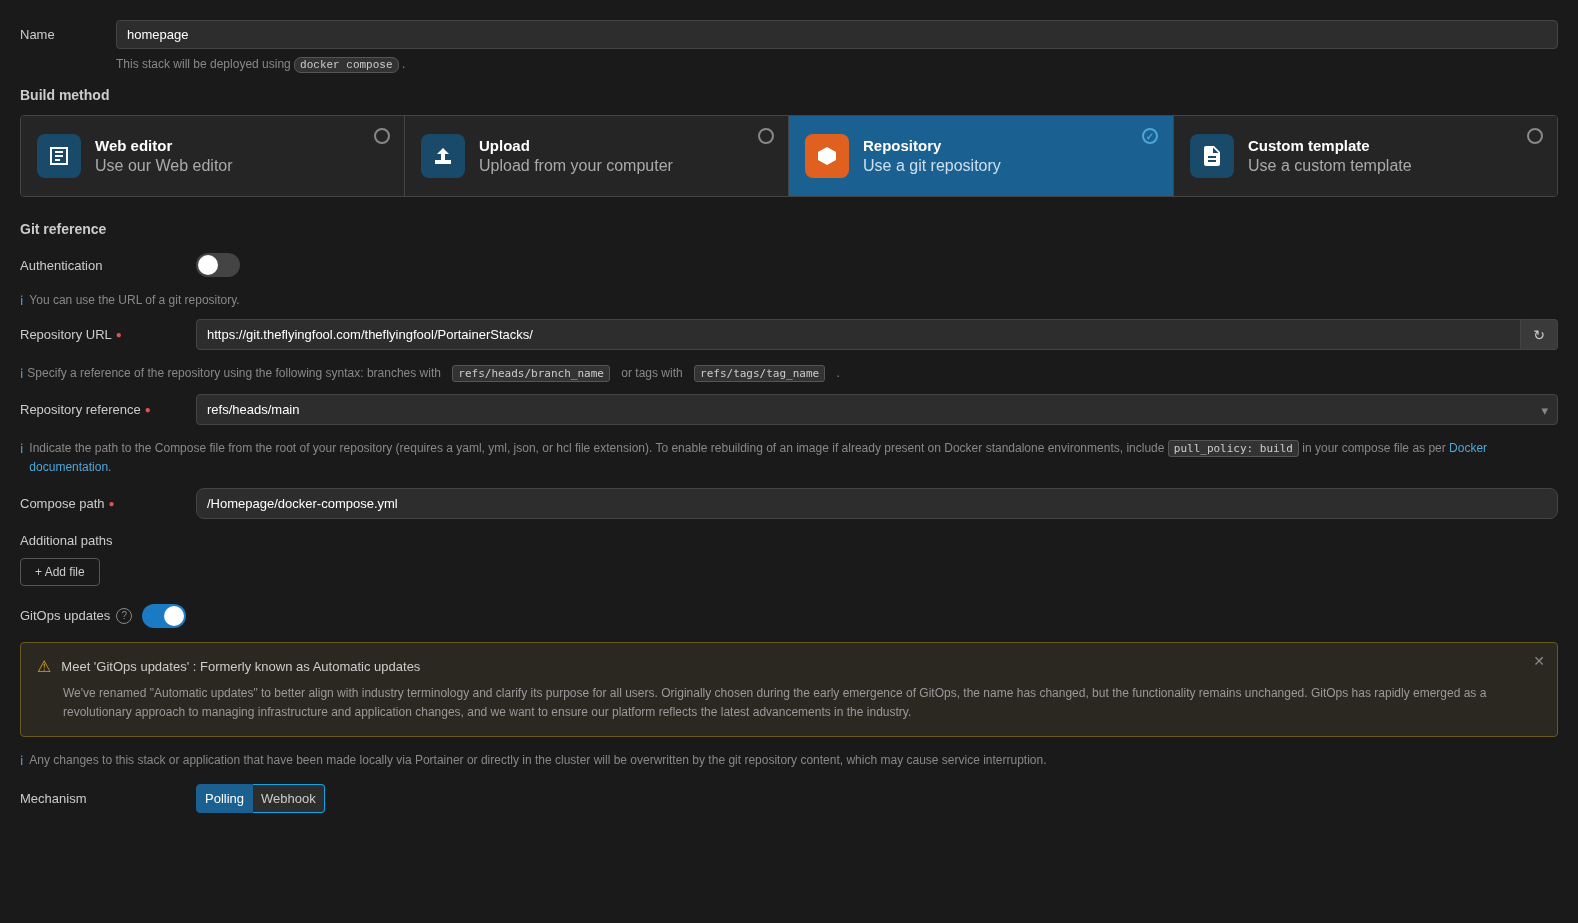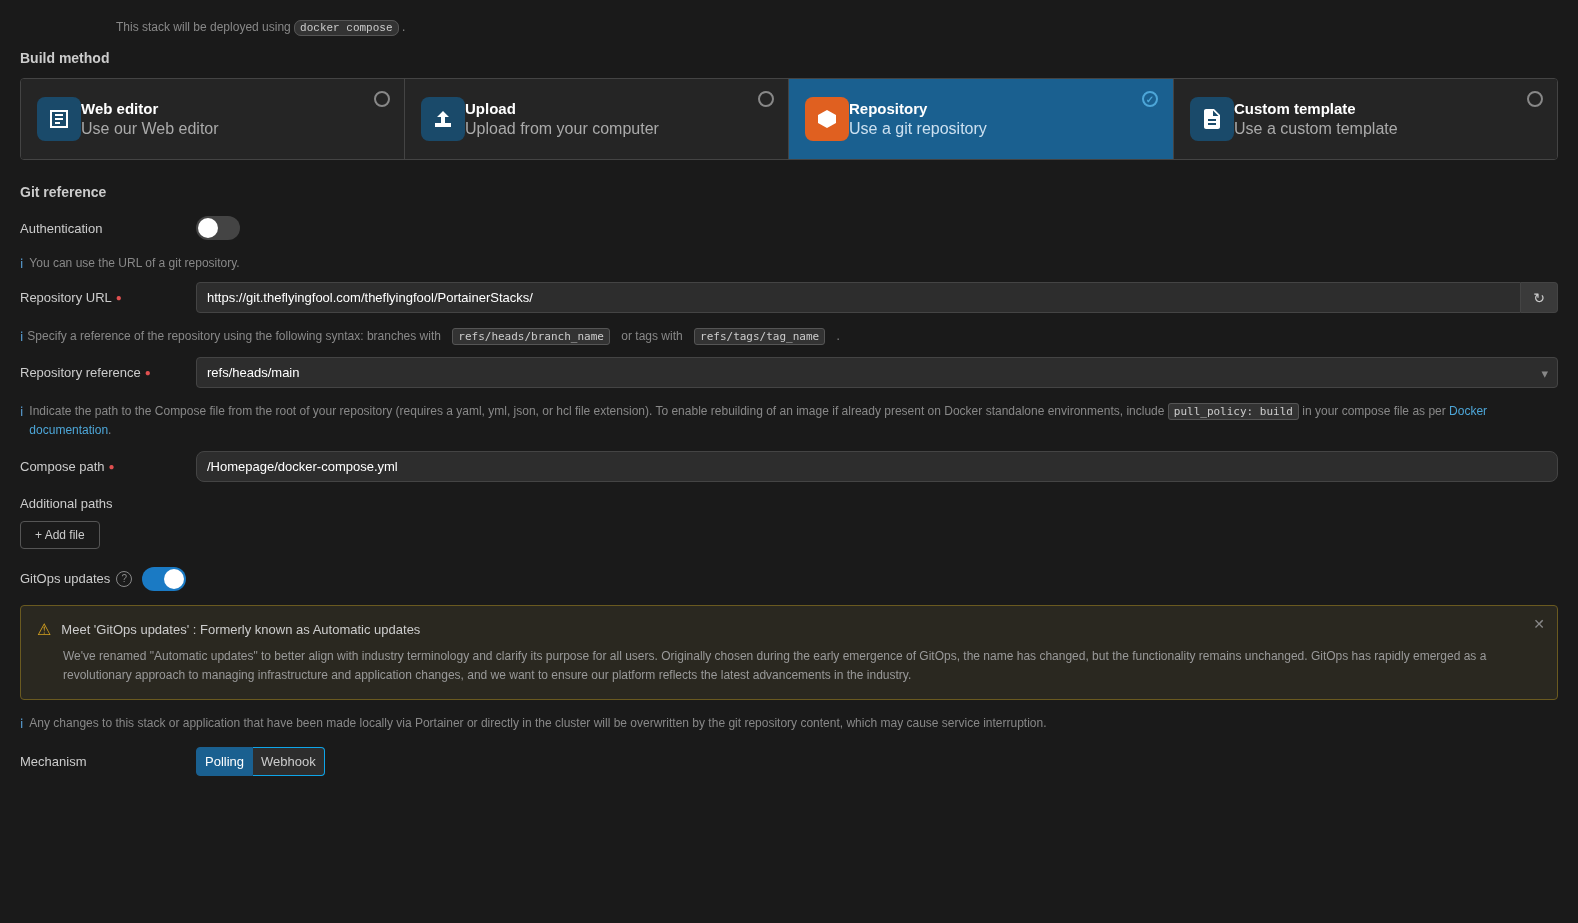--- a/index.html
+++ b/index.html
@@ -67,20 +67,21 @@
       border-radius: 4px;
       overflow: hidden;
       margin-bottom: 24px;
     }
     .method-card {
       background: #252525;
       border-right: 1px solid #444;
       padding: 18px 16px;
       display: flex;
       align-items: center;
+      gap: 14px;
       position: relative;
       cursor: pointer;
     }
     .method-card:last-child { border-right: none; }
     .method-card.active {
       background: #1a6090;
       border-color: #1a6090;
     }
     .method-card.active + .method-card {
       border-left: 1px solid #444;
@@ -416,20 +417,24 @@
       border-color: #1a6090;
       color: #fff;
     }
   </style>
 </head>
 <body>
 
 <div class="page">
 
   
+  <div class="name-row">
+    <span class="name-label">Name</span>
+    <input class="name-input" type="text" value="homepage" style="">
+  </div>
 
   <div class="deploy-note">
     <span>This stack will be deployed using</span>
     <code>docker compose</code>
     <span>.</span>
   </div>
 
   
   <div class="section-title">Build method</div>
   <div class="build-methods">

